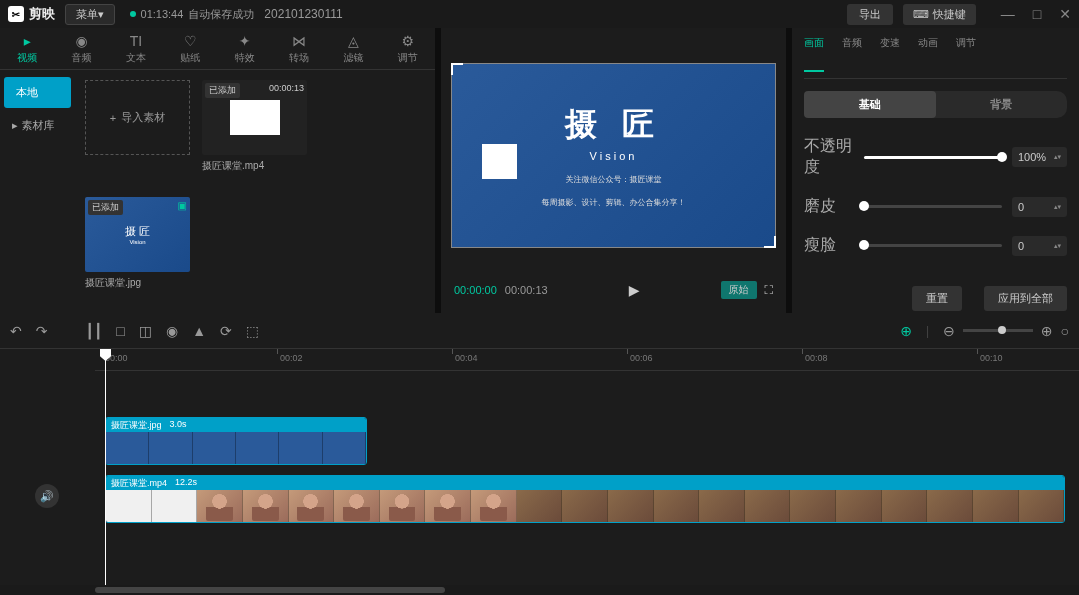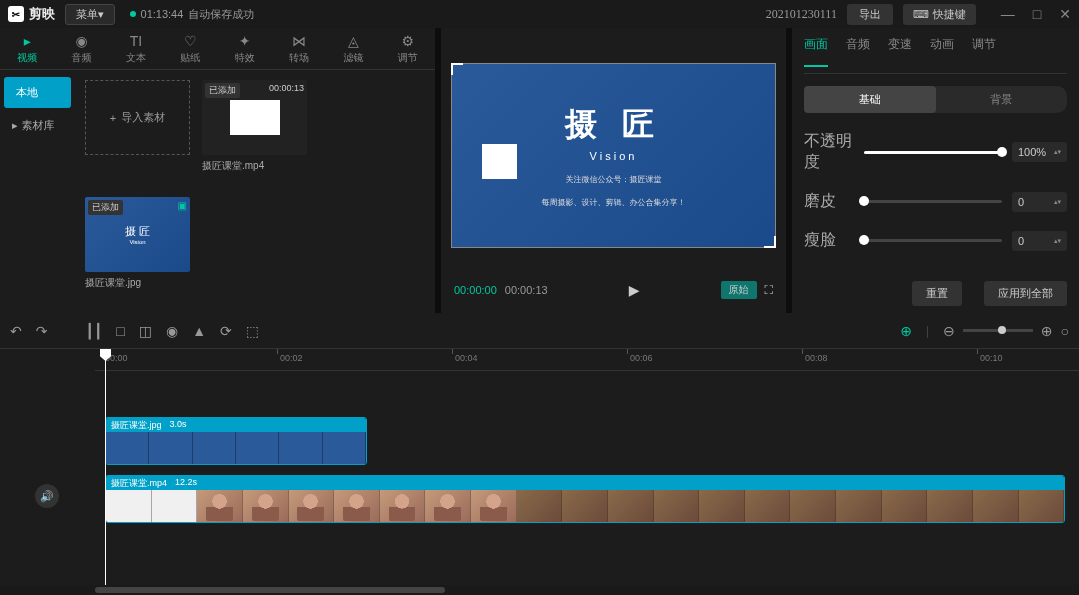--- a/index.html
+++ b/index.html
@@ -5,21 +5,21 @@
 * { margin: 0; padding: 0; box-sizing: border-box; font-family: "Microsoft YaHei", sans-serif; }
 body { background: #0d0d0d; color: #ccc; width: 1079px; height: 595px; overflow: hidden; font-size: 12px; }
 
 
 .titlebar { height: 28px; background: #1a1a1a; display: flex; align-items: center; padding: 0 8px; gap: 10px; }
 .logo { display: flex; align-items: center; gap: 5px; font-size: 13px; font-weight: bold; color: #eee; }
 .logo-icon { width: 16px; height: 16px; background: #fff; border-radius: 3px; display: flex; align-items: center; justify-content: center; color: #000; font-size: 10px; }
 .menu-btn { background: #2a2a2a; border: 1px solid #444; padding: 2px 10px; border-radius: 3px; color: #ccc; cursor: pointer; font-size: 11px; display: flex; align-items: center; }
 .autosave { display: flex; align-items: center; gap: 5px; font-size: 11px; color: #999; margin-left: 5px; }
 .save-dot { width: 6px; height: 6px; background: #00c8a0; border-radius: 50%; }
-.project-name { flex: 1; text-align: right; color: #999; font-size: 12px; font-family: Liberation Serif, serif; }
+.project-name { flex: 1; text-align: left; color: #999; font-size: 12px; }
 .export-btn { background: #333; padding: 3px 12px; border-radius: 3px; cursor: pointer; font-size: 11px; }
 .shortcut-btn { background: #333; padding: 3px 10px; border-radius: 3px; cursor: pointer; font-size: 11px; display: flex; align-items: center; gap: 4px; }
 .win-controls { display: flex; gap: 18px; margin-left: 15px; color: #888; }
 .win-controls span { cursor: pointer; font-size: 14px; }
 
 
 .top-pane { height: 285px; display: flex; gap: 6px; background: #0d0d0d; padding: 0; }
 
 
 .media-panel { width: 435px; background: #1c1c1c; display: flex; flex-direction: column; }
@@ -57,23 +57,23 @@
 .preview-controls { height: 30px; display: flex; align-items: center; gap: 8px; padding: 0 5px; }
 .time-current { color: #00c8a0; font-size: 11px; }
 .time-total { color: #999; font-size: 11px; }
 .play-btn { flex: 1; text-align: center; cursor: pointer; color: #ccc; font-size: 14px; }
 .ratio-btn { background: #0f766e; padding: 2px 8px; border-radius: 2px; font-size: 10px; cursor: pointer; }
 .fullscreen-btn { cursor: pointer; color: #ccc; }
 
 
 .props-panel { flex: 1; background: #1c1c1c; padding: 8px 12px; }
 .props-tabs { display: flex; gap: 18px; border-bottom: 1px solid #333; padding-bottom: 6px; }
-.props-tab { font-size: 12px; color: #888; cursor: pointer; padding-bottom: 12px; }
+.props-tab { font-size: 10px; color: #888; cursor: pointer; padding-bottom: 20px; }
 .props-tab.active { color: #00c8a0; border-bottom: 2px solid #00c8a0; }
-.sub-tabs { display: flex; margin-top: 12px; background: #2a2a2a; border-radius: 10px; }
+.sub-tabs { display: flex; margin-top: 12px; background: #2a2a2a; border-radius: 10px; font-weight: bold; }
 .sub-tab { flex: 1; text-align: center; padding: 6px; font-size: 11px; cursor: pointer; color: #888; }
 .sub-tab.active { background: #444; color: #fff; border-radius: 4px; }
 .prop-row { display: flex; align-items: center; gap: 10px; margin-top: 18px; }
 .prop-label { width: 50px; font-size: 16px; color: #aaa; }
 .slider { flex: 1; height: 3px; background: #444; position: relative; border-radius: 2px; }
 .slider-fill { position: absolute; height: 100%; background: #fff; border-radius: 2px; }
 .slider-thumb { position: absolute; width: 10px; height: 10px; background: #fff; border-radius: 50%; top: -4px; transform: translateX(-50%); }
 .prop-value { width: 55px; background: #2a2a2a; padding: 4px 6px; border-radius: 3px; font-size: 11px; text-align: center; display: flex; align-items: center; justify-content: space-between; }
 .stepper { display: flex; flex-direction: column; font-size: 7px; color: #888; gap: 1px; }
 .prop-actions { display: flex; gap: 22px; justify-content: flex-end; margin-top: 30px; }

